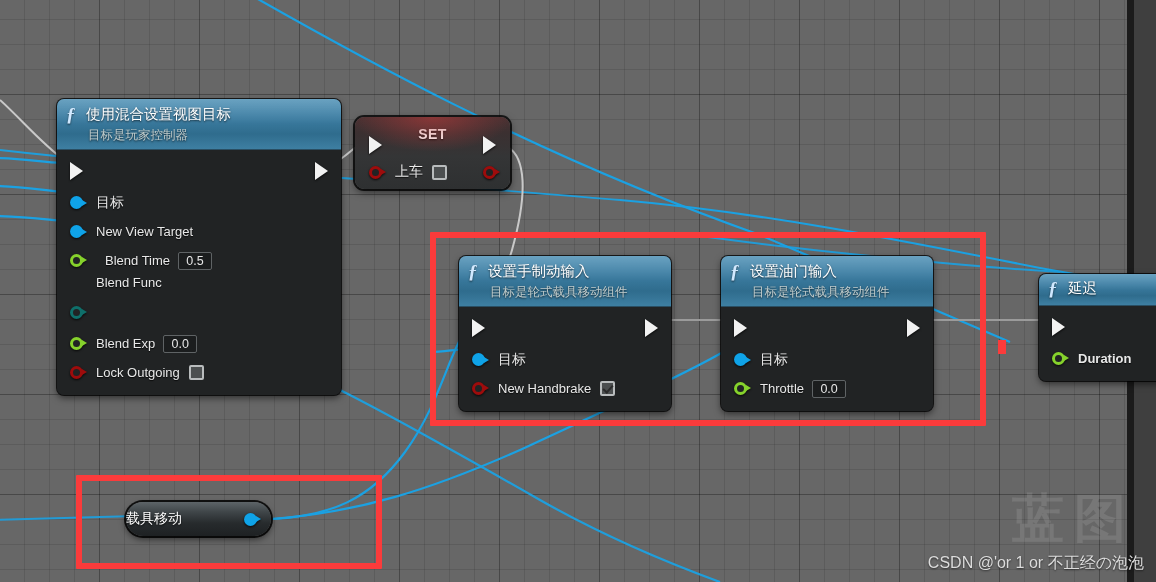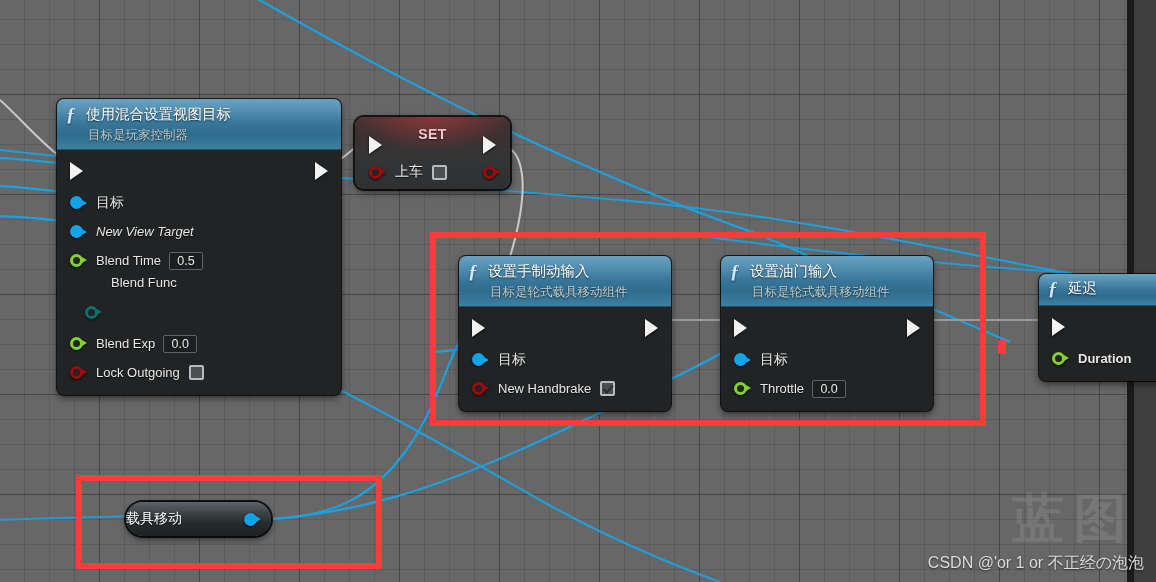--- a/index.html
+++ b/index.html
@@ -327,30 +327,30 @@
         <span class="exec-pin"></span>
       </div>
 
       <div class="pin-row" style="padding-left:13px;">
         <span class="data-pin pin-object"></span>
         <span class="pin-label cjk" style="margin-left:13px;">目标</span>
       </div>
 
       <div class="pin-row" style="padding-left:13px;">
         <span class="data-pin pin-object"></span>
-        <span class="pin-label" style="margin-left:13px;font-style:italic;">New View Target</span>
+        <span class="pin-label" style="margin-left:13px;">New View Target</span>
       </div>
 
       <div class="pin-row" style="padding-left:13px;">
         <span class="data-pin pin-float"></span>
-        <span class="pin-label" style="margin-left:13px;">Blend Time</span>
+        <span class="pin-label" style="margin-left:22px;">Blend Time</span>
         <span class="num-box">0.5</span>
       </div>
 
-      <div class="pin-row" style="padding-left:28px; height:54px; align-items:flex-start;">
+      <div class="pin-row" style="padding-left:13px; height:54px; align-items:flex-start;">
         <span class="data-pin pin-enum" style="margin-top:31px;"></span>
         <span style="margin-left:13px; display:flex; flex-direction:column;">
           <span class="stack-label">Blend Func</span>
         </span>
       </div>
 
       <div class="pin-row" style="padding-left:13px;">
         <span class="data-pin pin-float"></span>
         <span class="pin-label" style="margin-left:13px;">Blend Exp</span>
         <span class="num-box">0.0</span>

